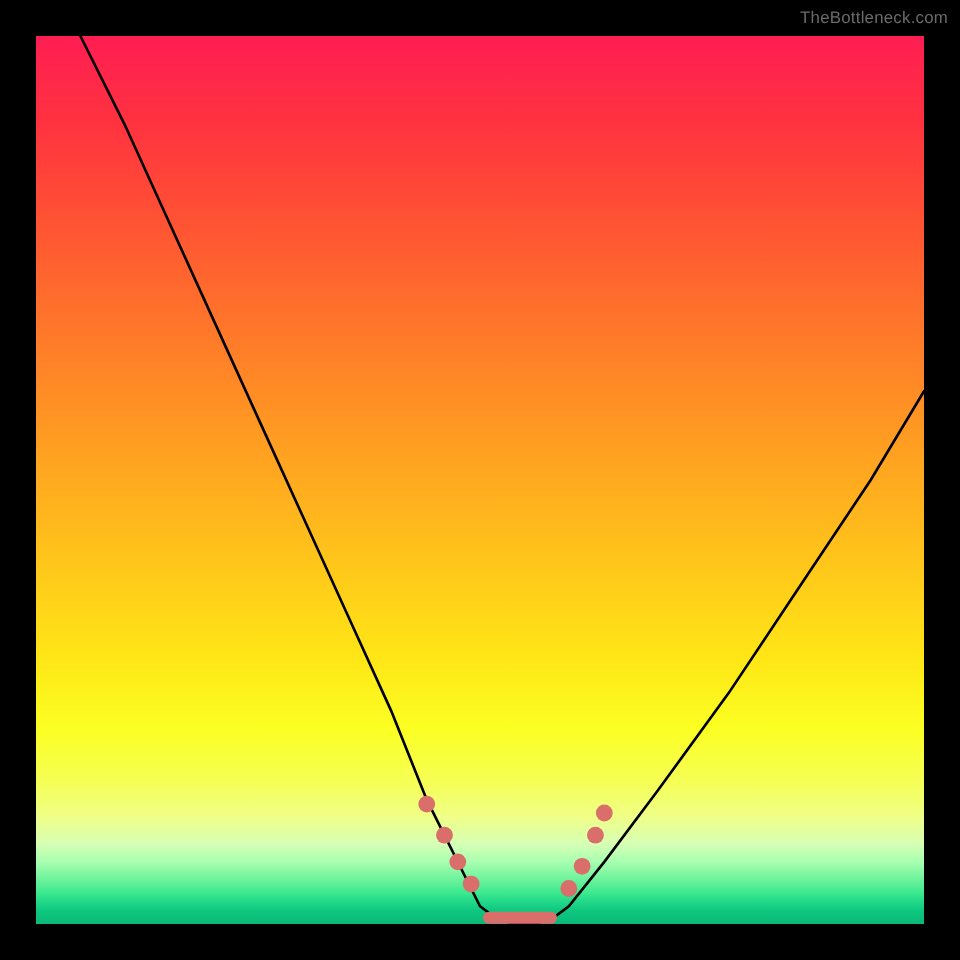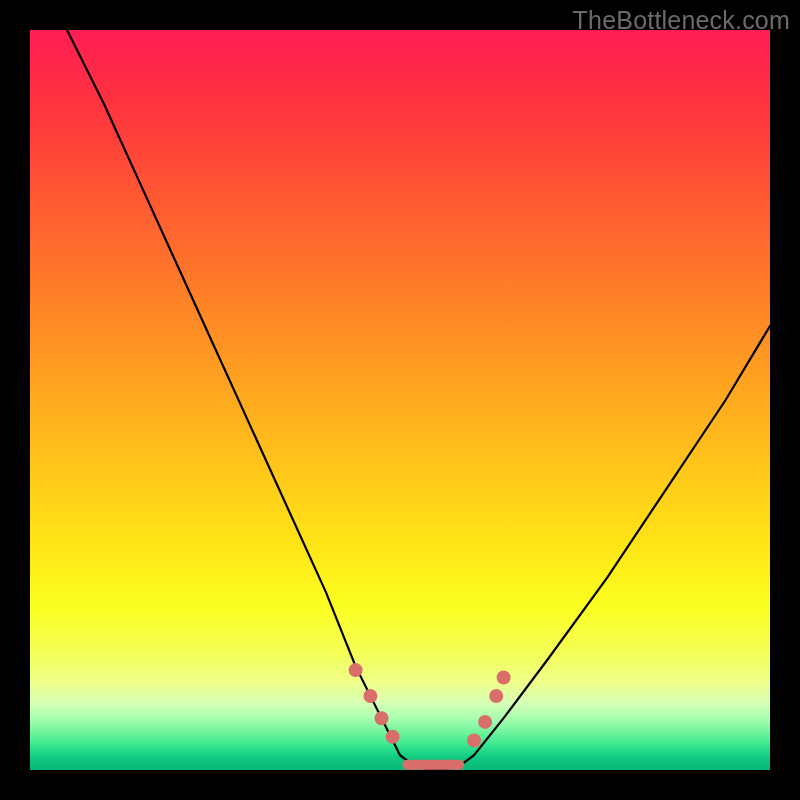--- a/index.html
+++ b/index.html
@@ -44,21 +44,21 @@
       #22d889 97.5%,
       #0ec77f 98.5%,
       #09b877 100%
     );
   }
   .watermark {
     position: absolute;
     top: 6px;
     right: 10px;
     color: #6b6b6b;
-    font-size: 25px;
+    font-size: 14px;
     font-weight: 500;
     letter-spacing: 0.2px;
     user-select: none;
   }
   svg.curve {
     position: absolute;
     left: 0;
     top: 0;
     width: 740px;
     height: 740px;

